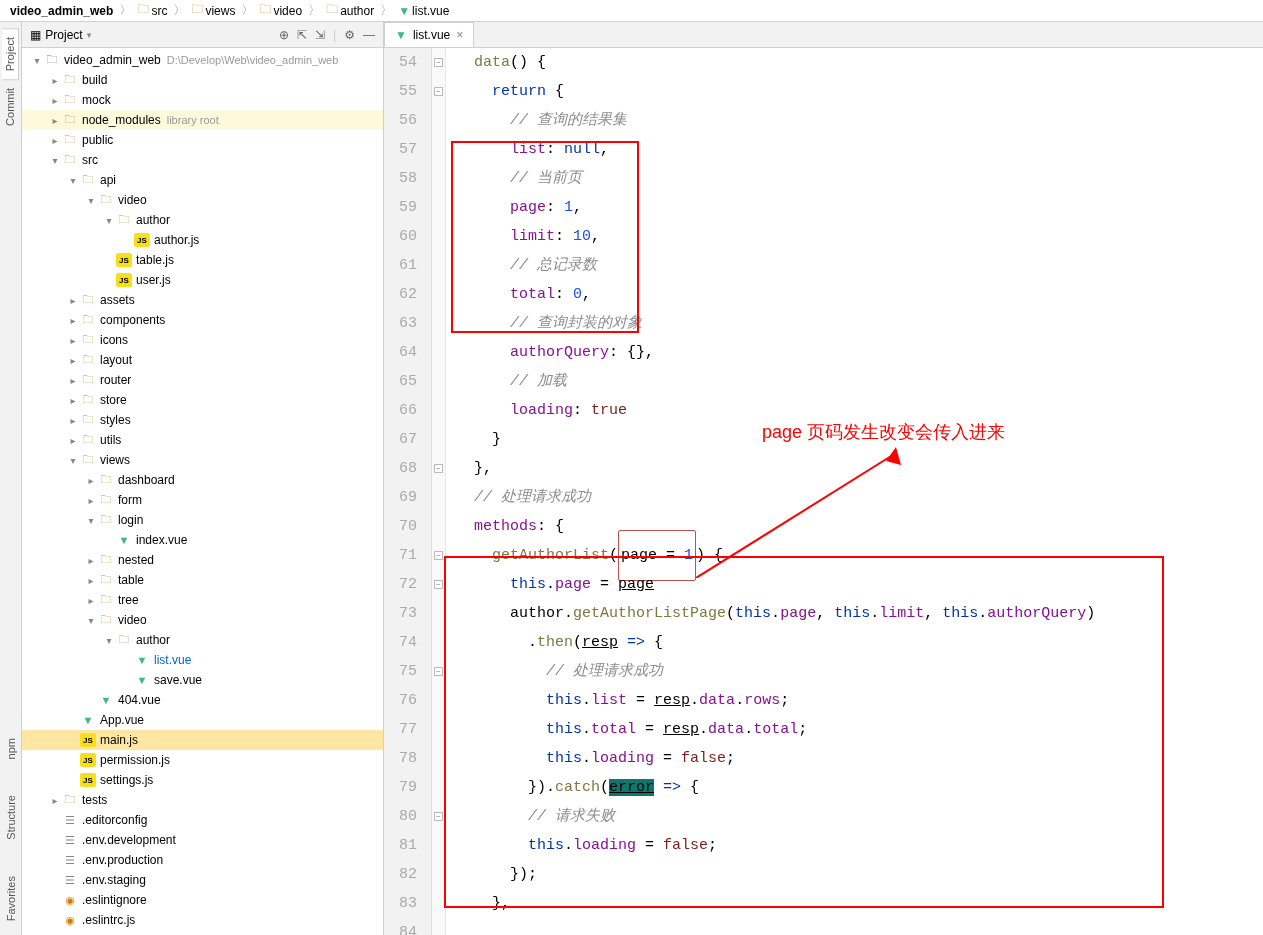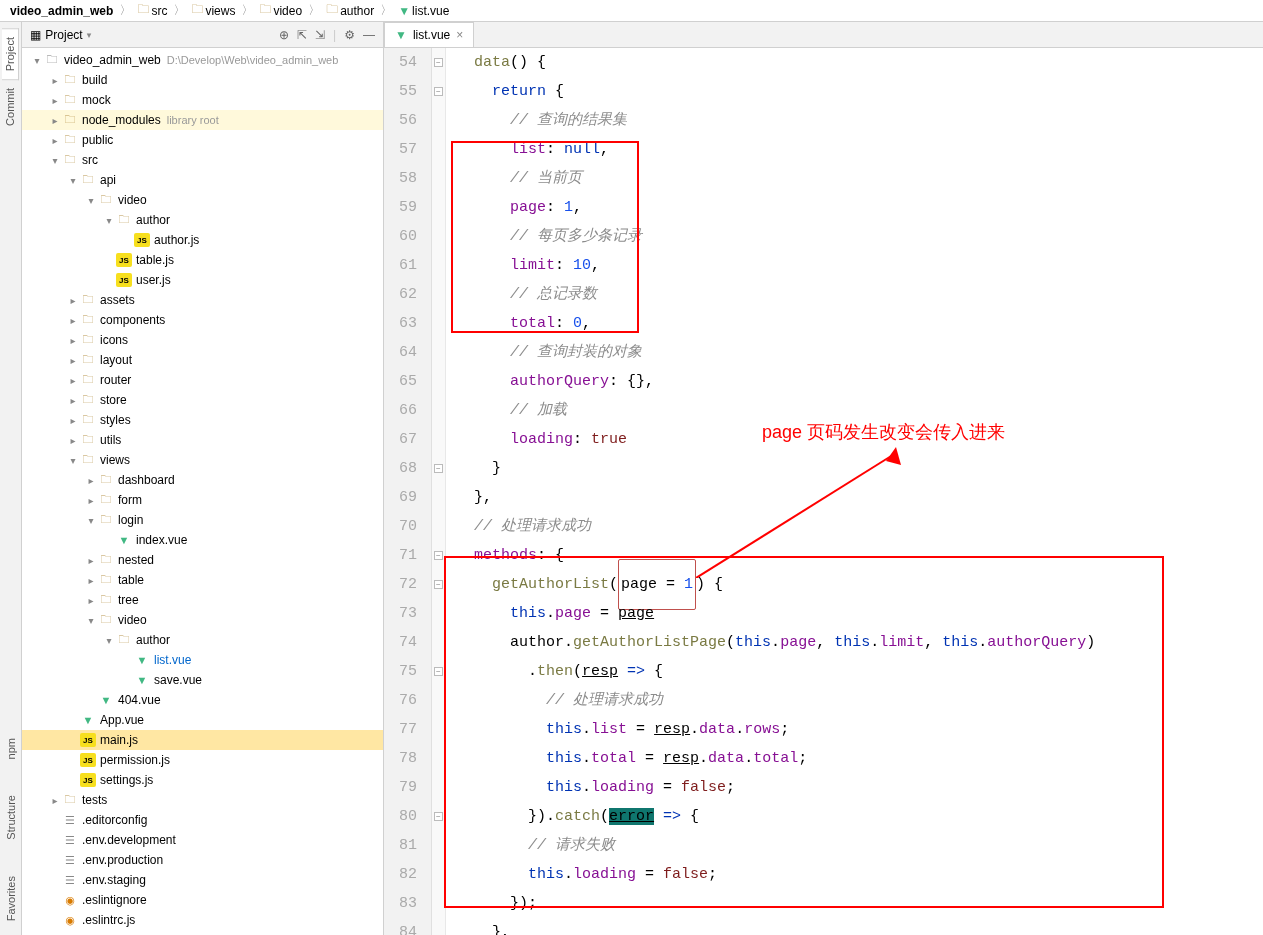--- a/index.html
+++ b/index.html
@@ -413,21 +413,20 @@
           <div class="fold-mark" style="top: 619px;">−</div>
           <div class="fold-mark" style="top: 764px;">−</div>
         </div>
       <div class="code" id="code">
         <div class="code-line"><span class="fn">data</span><span>() {</span></div>
           <div class="code-line">  <span class="kw">return</span> {</div>
           <div class="code-line">    <span class="cm">// 查询的结果集</span></div>
           <div class="code-line">    <span class="prop">list</span>: <span class="kw">null</span>,</div>
           <div class="code-line">    <span class="cm">// 当前页</span></div>
           <div class="code-line">    <span class="prop">page</span>: <span class="num">1</span>,</div>
-          <div class="code-line">    <span class="cm">// 每页多少条记录</span></div>
           <div class="code-line">    <span class="prop">limit</span>: <span class="num">10</span>,</div>
           <div class="code-line">    <span class="cm">// 总记录数</span></div>
           <div class="code-line">    <span class="prop">total</span>: <span class="num">0</span>,</div>
           <div class="code-line">    <span class="cm">// 查询封装的对象</span></div>
           <div class="code-line">    <span class="prop">authorQuery</span>: {},</div>
           <div class="code-line">    <span class="cm">// 加载</span></div>
           <div class="code-line">    <span class="prop">loading</span>: <span class="bool">true</span></div>
           <div class="code-line">  }</div>
           <div class="code-line">},</div>
           <div class="code-line"><span class="cm">// 处理请求成功</span></div>

